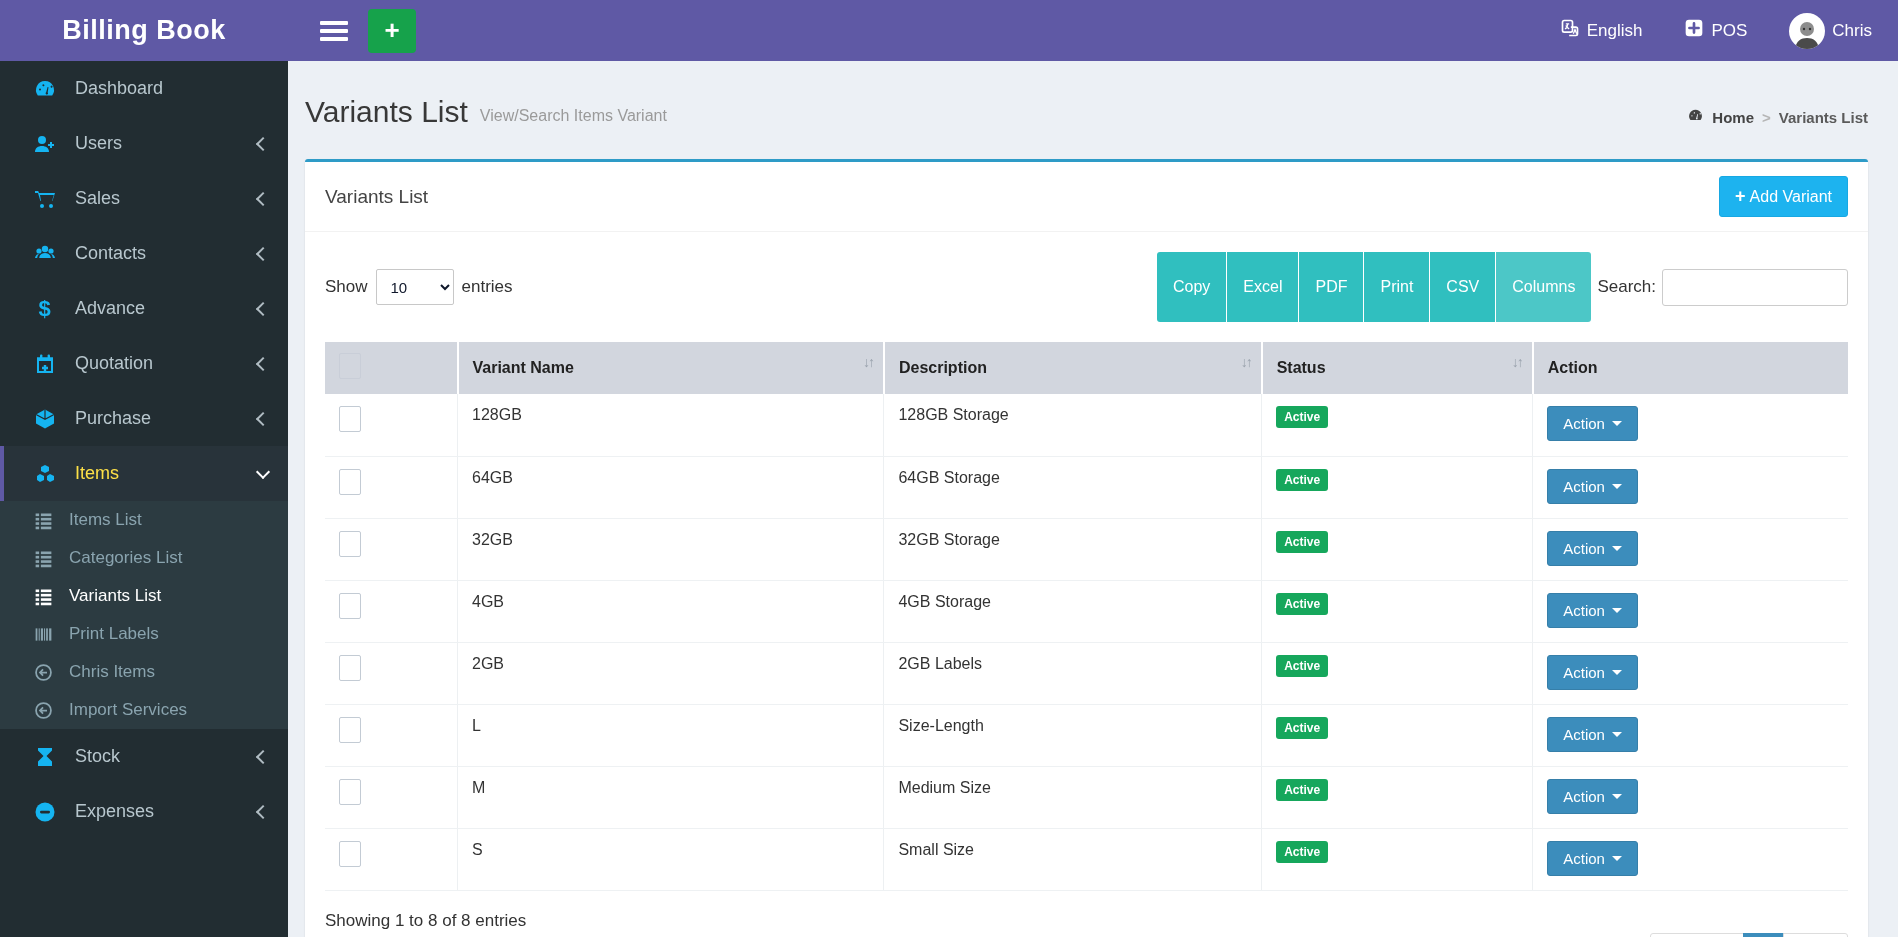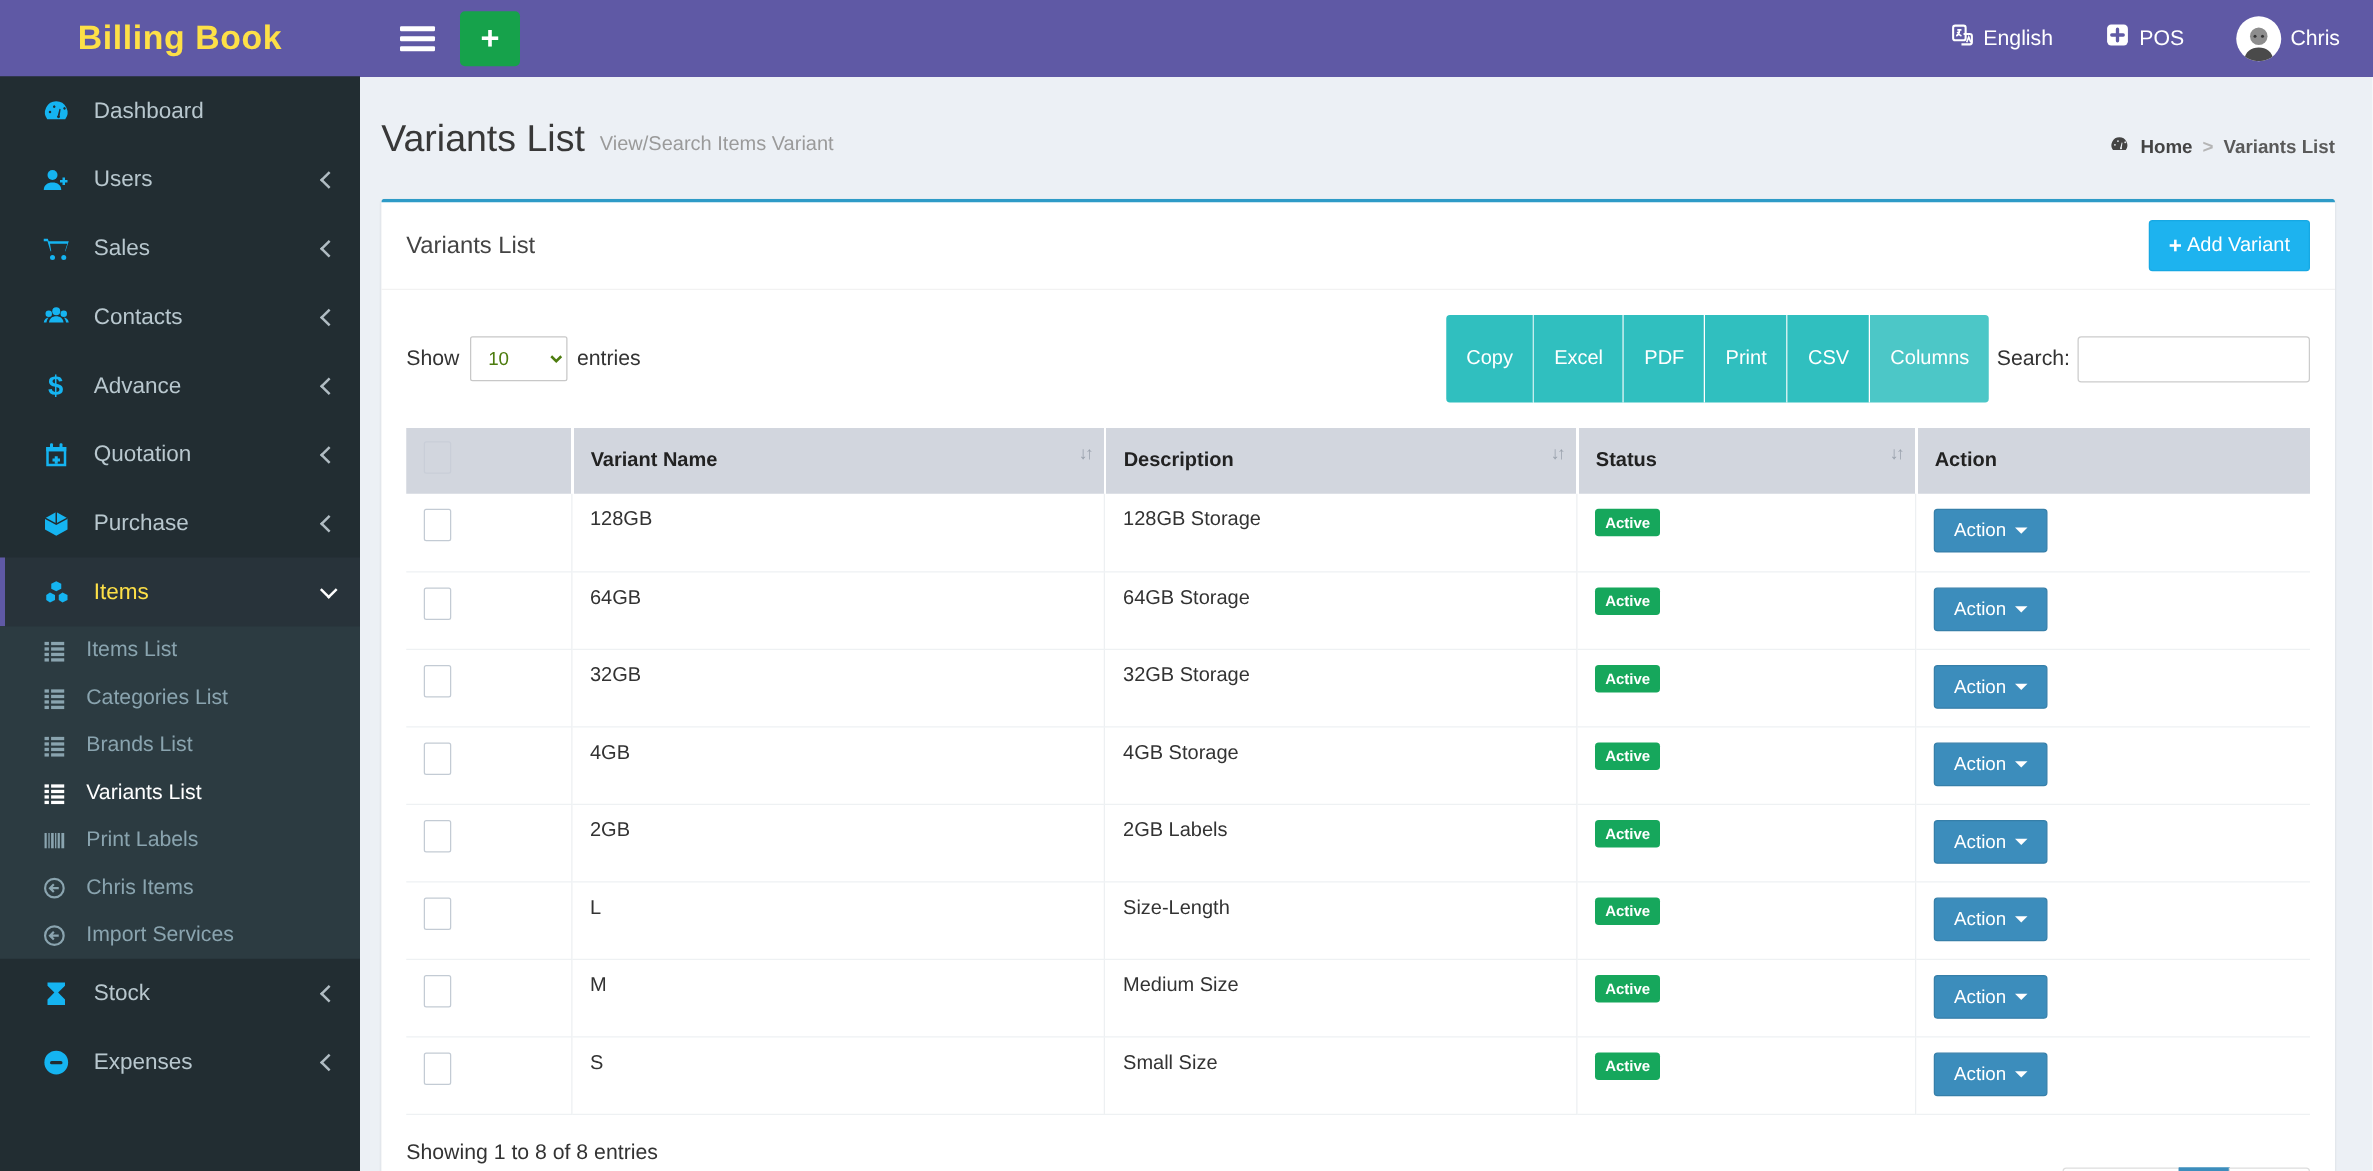--- a/index.html
+++ b/index.html
@@ -5,21 +5,21 @@
   * { box-sizing: border-box; }
   html,body { margin:0; padding:0; }
   body {
     width:1898px; height:937px; overflow:hidden;
     font-family:"Liberation Sans", sans-serif;
     background:#ecf0f5; color:#333;
   }
   
   .sidebar { position:fixed; left:0; top:0; width:288px; height:100%; background:#222d32; z-index:5; }
   .logo {
-    height:61px; background:#5f59a5; color:#fde047; display:flex; align-items:center; justify-content:center;
+    height:61px; background:#5f59a5; color:#ffffff; display:flex; align-items:center; justify-content:center;
     font-size:27px; font-weight:bold; letter-spacing:.5px;
   }
   .menu { display:flex; flex-direction:column; }
   .menu-item {
     height:55px; display:flex; align-items:center; gap:17px;
     padding:0 20px 0 27px; color:#b8c7ce; font-size:18px; cursor:pointer;
     border-left:4px solid transparent;
   }
   .menu-item .mi { width:27px; display:flex; justify-content:center; align-items:center; color:#15b4f1; flex:0 0 27px; }
   .menu-item .mi svg { width:24px; height:24px; }
@@ -72,21 +72,21 @@
   .add-btn {
     margin-left:auto; background:#1db3ef; border:1px solid #17a8e3; color:#fff; font-size:16px;
     padding:9px 15px; border-radius:3px; cursor:pointer; display:flex; align-items:center; gap:4px;
     font-family:"Liberation Sans", sans-serif;
   }
   .add-btn b { font-size:18px; }
   .card-body { padding:14px 20px 20px; }
   
   .toolbar { display:flex; align-items:center; margin:6px 0 20px; }
   .show-group { display:flex; align-items:center; gap:8px; font-size:17px; color:#333; }
-  .len-select { height:36px; width:78px; font-size:15px; border:1px solid #c8c8c8; border-radius:2px; color:#4d7c0f; padding-left:10px; background:#fff; font-family:"Liberation Sans", sans-serif; }
+  .len-select { height:36px; width:78px; font-size:15px; border:1px solid #c8c8c8; border-radius:2px; color:#0f172a; padding-left:10px; background:#fff; font-family:"Liberation Sans", sans-serif; }
   .export-group { margin-left:auto; display:flex; }
   .export-btn {
     background:#30bfbf; color:#fff; border:none; border-right:1px solid #fff; font-size:16px;
     padding:26px 16px; cursor:pointer; font-family:"Liberation Sans", sans-serif;
   }
   .export-btn:first-child { border-radius:3px 0 0 3px; }
   .export-btn:last-child { border-right:none; border-radius:0 3px 3px 0; }
   .export-btn.light { background:#4cc7c7; }
   .search-group { display:flex; align-items:center; gap:6px; margin-left:6px; font-size:17px; }
   .search-input { width:186px; height:37px; border:1px solid #ccc; border-radius:3px; padding:0 10px; font-size:15px; }
@@ -242,35 +242,20 @@
               <rect x="9" y="4" width="12" height="3"></rect>
               <rect x="3" y="9" width="4" height="3"></rect>
               <rect x="9" y="9" width="12" height="3"></rect>
               <rect x="3" y="14" width="4" height="3"></rect>
               <rect x="9" y="14" width="12" height="3"></rect>
               <rect x="3" y="19" width="4" height="3"></rect>
               <rect x="9" y="19" width="12" height="3"></rect>
             </svg>
           </span>
           <span>Categories List</span>
-        </div>
-        <div class="submenu-item">
-          <span class="mi">
-            <svg viewBox="0 0 24 24" fill="currentColor">
-              <rect x="3" y="4" width="4" height="3"></rect>
-              <rect x="9" y="4" width="12" height="3"></rect>
-              <rect x="3" y="9" width="4" height="3"></rect>
-              <rect x="9" y="9" width="12" height="3"></rect>
-              <rect x="3" y="14" width="4" height="3"></rect>
-              <rect x="9" y="14" width="12" height="3"></rect>
-              <rect x="3" y="19" width="4" height="3"></rect>
-              <rect x="9" y="19" width="12" height="3"></rect>
-            </svg>
-          </span>
-          <span>Brands List</span>
         </div>
         <div class="submenu-item active">
           <span class="mi">
             <svg viewBox="0 0 24 24" fill="currentColor">
               <rect x="3" y="4" width="4" height="3"></rect>
               <rect x="9" y="4" width="12" height="3"></rect>
               <rect x="3" y="9" width="4" height="3"></rect>
               <rect x="9" y="9" width="12" height="3"></rect>
               <rect x="3" y="14" width="4" height="3"></rect>
               <rect x="9" y="14" width="12" height="3"></rect>

